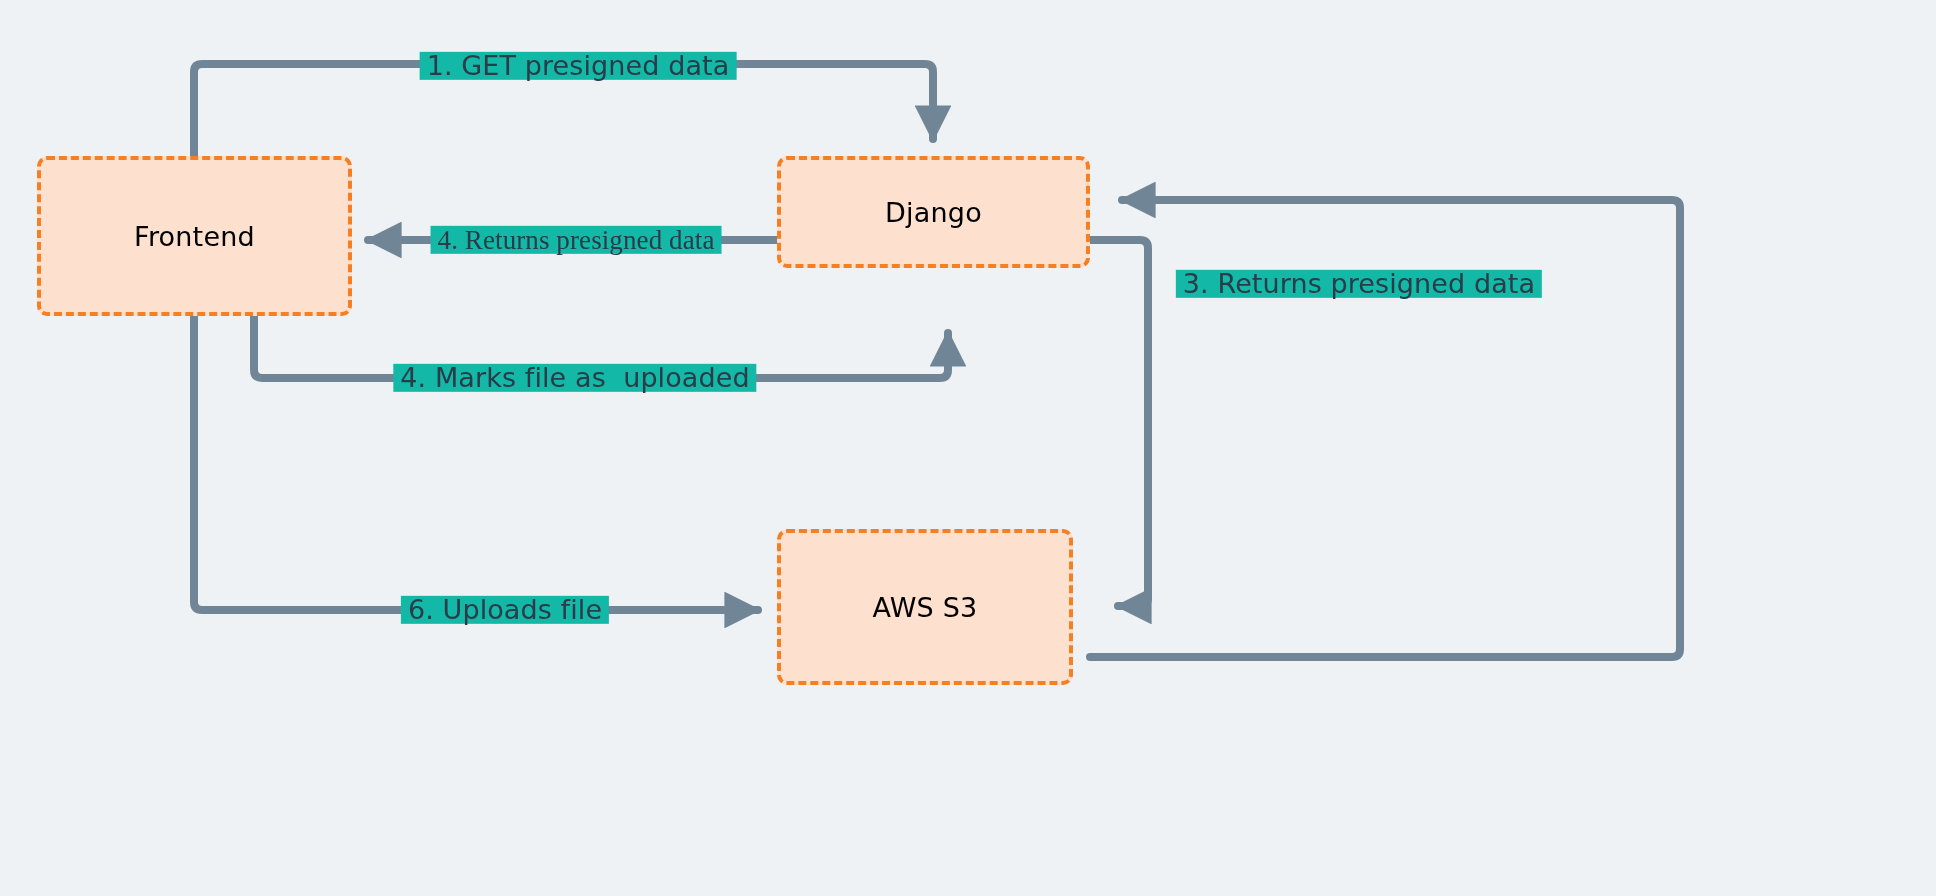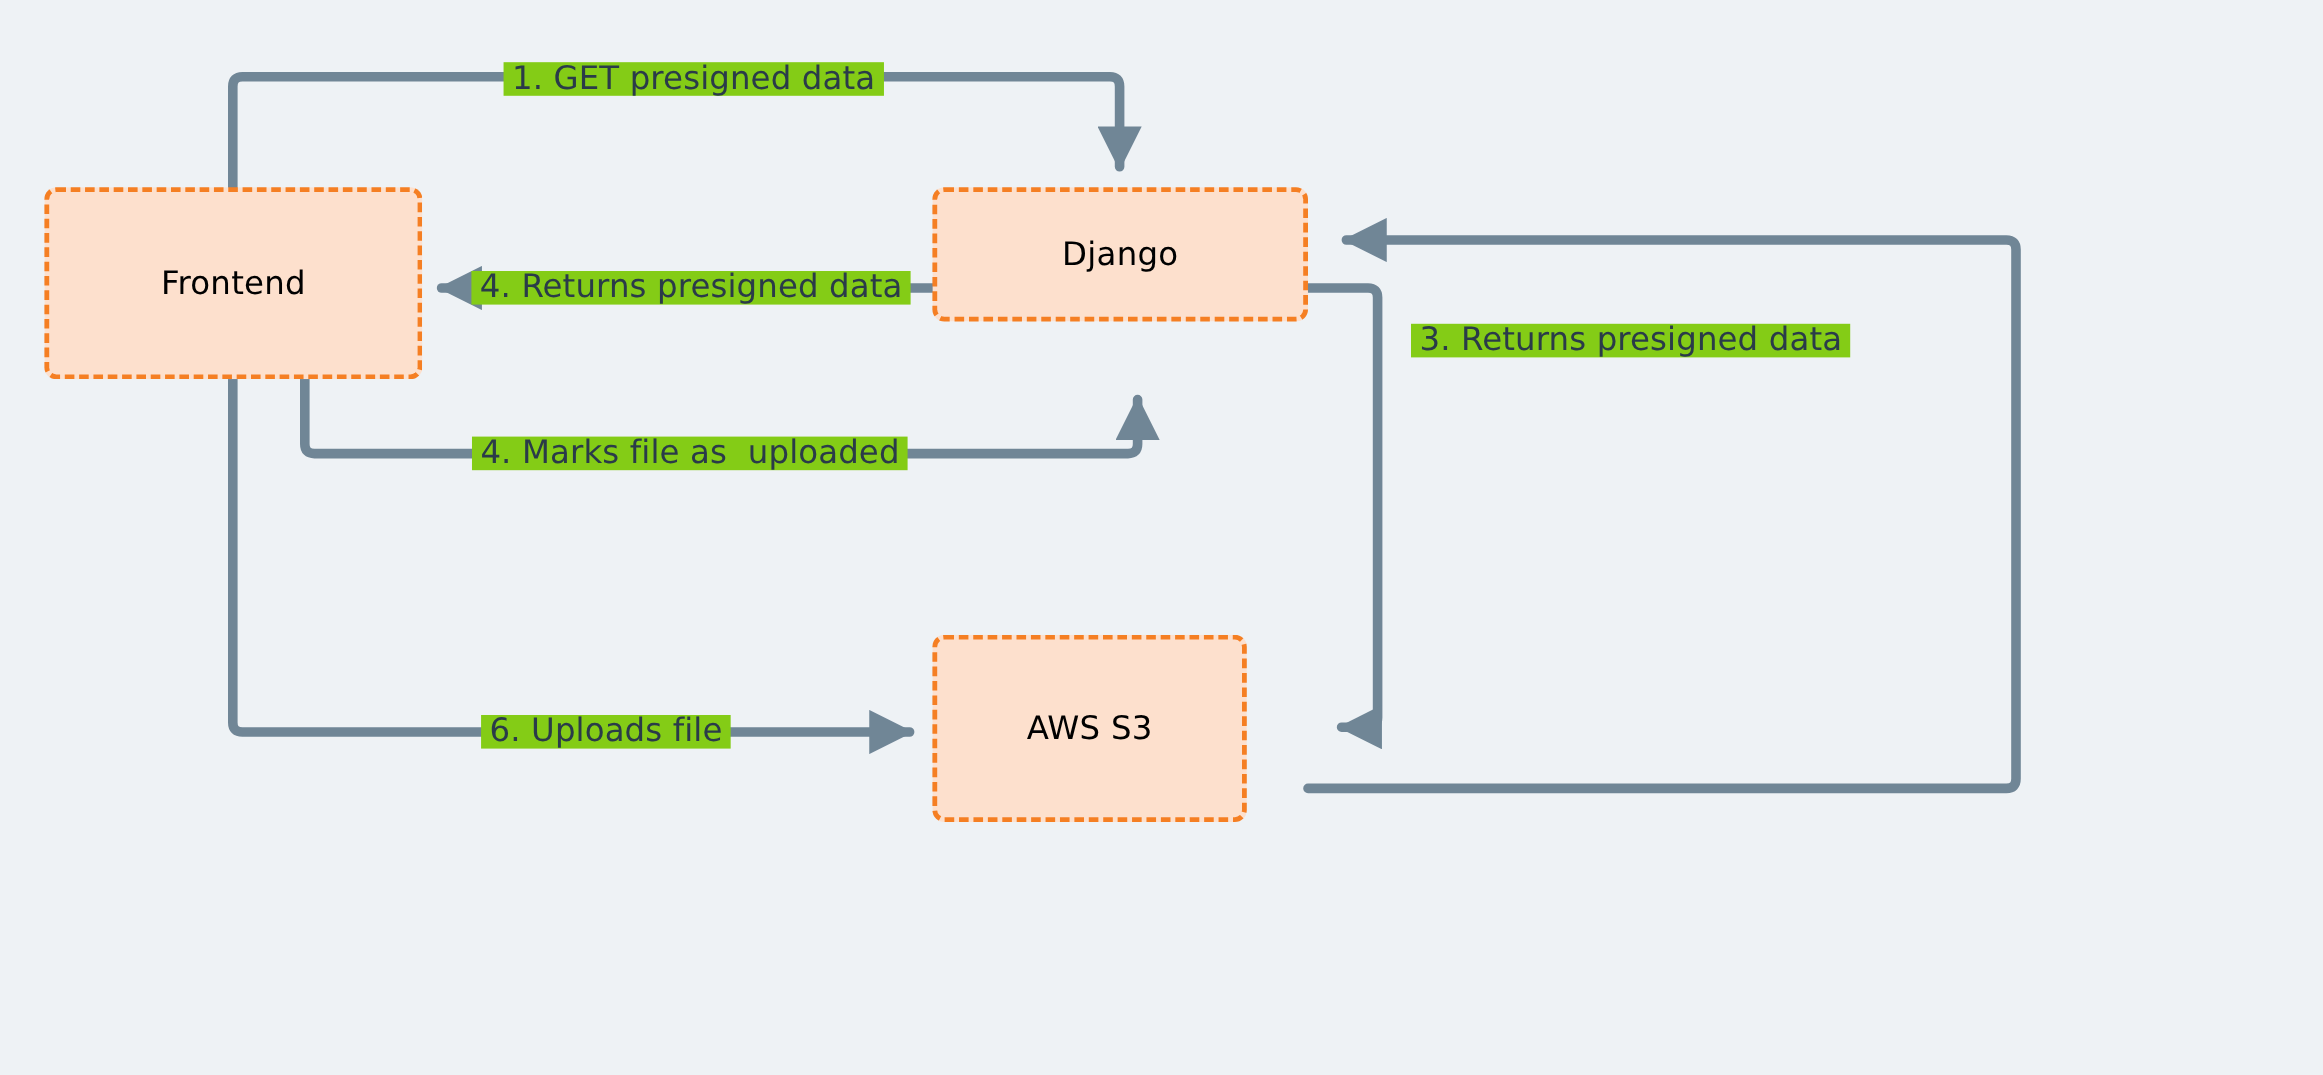--- a/index.html
+++ b/index.html
@@ -41,21 +41,21 @@
     color: #000000;
     letter-spacing: 0.2px;
     white-space: nowrap;
   }
   .edge-label {
     position: absolute;
     font-size: 27px;
     color: #2a3b49;
     letter-spacing: 0.1px;
     white-space: pre;
-    background: #84cc16;
+    background: #14b8a6;
     padding: 0 7px;
     line-height: 1.05;
     transform: translate(-50%, -50%);
   }
 </style>
 </head>
 <body>
 
 <div id="diagram-root">
 
@@ -83,28 +83,28 @@
   </svg>
 
   <div class="node" style="left:37px; top:156px; width:315px; height:160px; background:#fde0cd; border-color:#f57f23;">
     <span class="node-label">Frontend</span>
   </div>
 
   <div class="node" style="left:777px; top:156px; width:313px; height:112px; background:#fde0cd; border-color:#f57f23;">
     <span class="node-label">Django</span>
   </div>
 
-  <div class="node" style="left:777px; top:529px; width:262px; height:156px; background:#fde0cd; border-color:#f57f23;">
+  <div class="node" style="left:777px; top:529px; width:296px; height:156px; background:#fde0cd; border-color:#f57f23;">
     <span class="node-label">AWS S3</span>
   </div>
 
   <div class="edge-label" style="left:578px; top:66px;">1. GET presigned data</div>
 
 
   <div class="edge-label" style="left:1359px; top:284px;">3. Returns presigned data</div>
 
-  <div class="edge-label" style="left:576px; top:240px;">4. Returns presigned data</div>
+  <div class="edge-label" style="left:576px; top:240px;font-family:Liberation Serif, serif;">4. Returns presigned data</div>
 
   <div class="edge-label" style="left:505px; top:610px;">6. Uploads file</div>
 
   <div class="edge-label" style="left:575px; top:378px;">4. Marks file as  uploaded</div>
 
 </div>
 
 </body></html>

